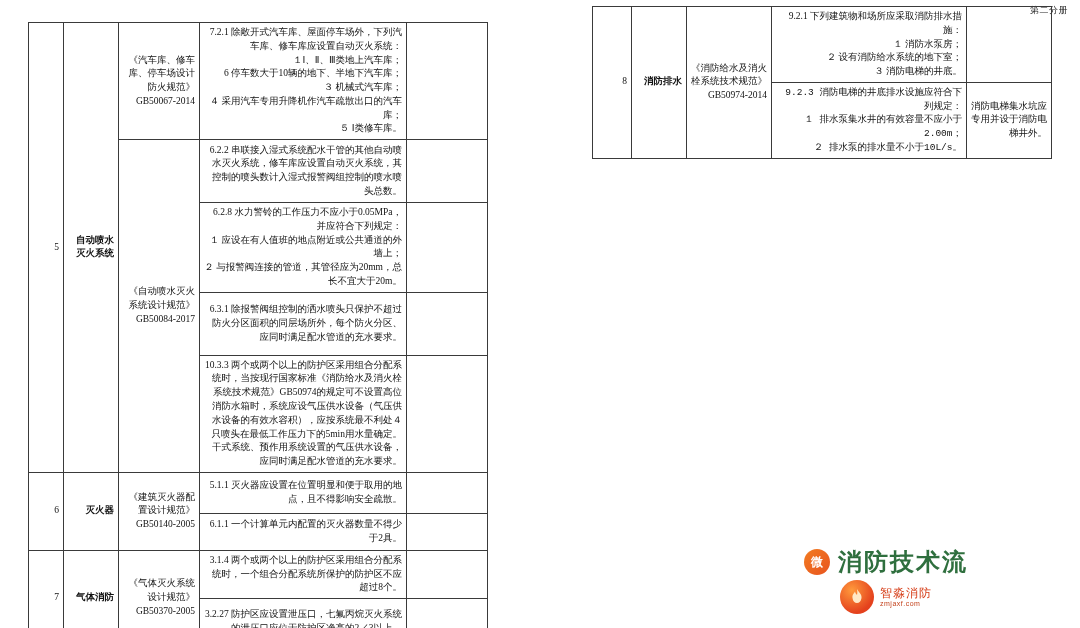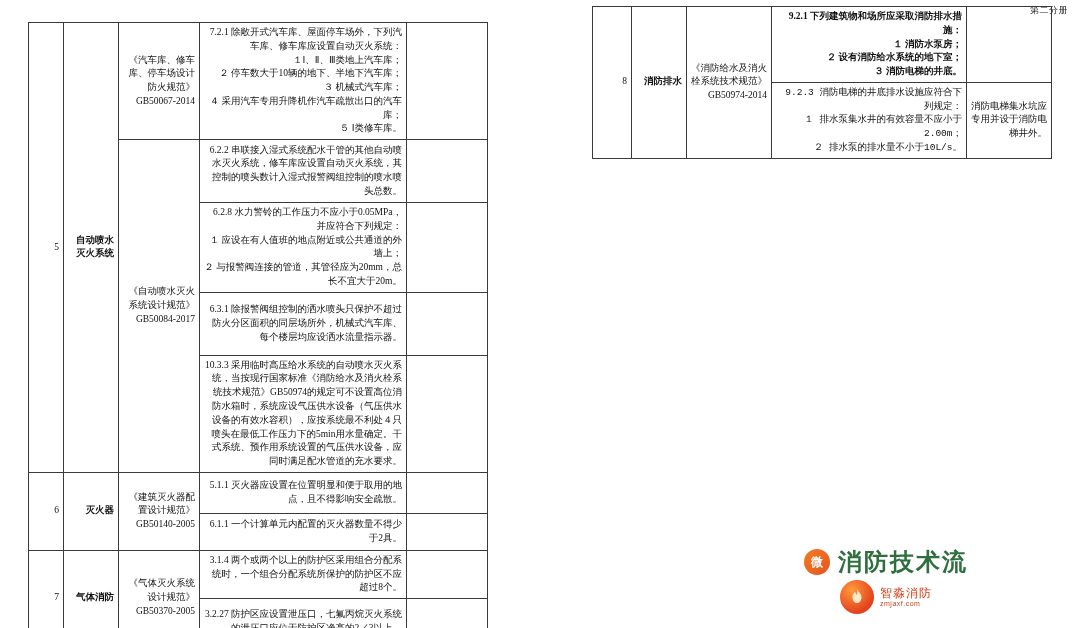--- a/index.html
+++ b/index.html
@@ -170,43 +170,43 @@
   <div class="col-left">
     <table class="doc">
       <tbody>
 
         <tr>
           <td class="num" rowspan="5">5</td>
           <td class="cat" rowspan="5">自动喷水灭火系统</td>
           <td class="std" style="white-space:pre-line">《汽车库、修车库、停车场设计防火规范》GB50067-2014</td>
           <td class="body" style="white-space:pre-line; height:96px;">7.2.1 除敞开式汽车库、屋面停车场外，下列汽车库、修车库应设置自动灭火系统：
 １Ⅰ、Ⅱ、Ⅲ类地上汽车库；
-２ 停车数大于10辆的地下、半地下汽车库；
+6 停车数大于10辆的地下、半地下汽车库；
 ３ 机械式汽车库；
 ４ 采用汽车专用升降机作汽车疏散出口的汽车库；
 ５ Ⅰ类修车库。</td>
           <td class="note"></td>
         </tr>
         <tr>
           <td class="std" rowspan="4" style="white-space:pre-line">《自动喷水灭火系统设计规范》GB50084-2017</td>
           <td class="body" style="white-space:pre-line; height:56px;">6.2.2 串联接入湿式系统配水干管的其他自动喷水灭火系统，修车库应设置自动灭火系统，其控制的喷头数计入湿式报警阀组控制的喷水喷头总数。</td>
           <td class="note"></td>
         </tr>
         <tr>
           <td class="body" style="white-space:pre-line; height:66px;">6.2.8 水力警铃的工作压力不应小于0.05MPa，并应符合下列规定：
 １ 应设在有人值班的地点附近或公共通道的外墙上；
 ２ 与报警阀连接的管道，其管径应为20mm，总长不宜大于20m。</td>
           <td class="note"></td>
         </tr>
         <tr>
-          <td class="body" style="white-space:pre-line; height:56px;">6.3.1 除报警阀组控制的洒水喷头只保护不超过防火分区面积的同层场所外，机械式汽车库、每个楼层均应设洒水流量指示器。</td>
-          <td class="note"></td>
-        </tr>
-        <tr>
-          <td class="body" style="white-space:pre-line; height:110px;">10.3.3 采用临时高压给水系统的自动喷水灭火系统，当按现行国家标准《消防给水及消火栓系统技术规范》GB50974的规定可不设置高位消防水箱时，系统应设气压供水设备（气压供水设备的有效水容积），应按系统最不利处４只喷头在最低工作压力下的5min用水量确定。干式系统、预作用系统设置的气压供水设备，应同时满足配水管道的充水要求。</td>
+          <td class="body" style="white-space:pre-line; height:56px;">6.3.1 除报警阀组控制的洒水喷头只保护不超过防火分区面积的同层场所外，每个防火分区、应同时满足配水管道的充水要求。</td>
+          <td class="note"></td>
+        </tr>
+        <tr>
+          <td class="body" style="white-space:pre-line; height:110px;">10.3.3 两个或两个以上的防护区采用组合分配系统时，当按现行国家标准《消防给水及消火栓系统技术规范》GB50974的规定可不设置高位消防水箱时，系统应设气压供水设备（气压供水设备的有效水容积），应按系统最不利处４只喷头在最低工作压力下的5min用水量确定。干式系统、预作用系统设置的气压供水设备，应同时满足配水管道的充水要求。</td>
           <td class="note"></td>
         </tr>
 
         <tr>
           <td class="num" rowspan="2">6</td>
           <td class="cat" rowspan="2">灭火器</td>
           <td class="std" rowspan="2" style="white-space:pre-line">《建筑灭火器配置设计规范》GB50140-2005</td>
           <td class="body" style="white-space:pre-line; height:34px;">5.1.1 灭火器应设置在位置明显和便于取用的地点，且不得影响安全疏散。</td>
           <td class="note"></td>
         </tr>
@@ -232,21 +232,21 @@
 
   </div>
 
   <div class="col-right">
     <table class="doc">
       <tbody>
         <tr>
           <td class="num" rowspan="2">8</td>
           <td class="cat" rowspan="2">消防排水</td>
           <td class="std" rowspan="2" style="white-space:pre-line">《消防给水及消火栓系统技术规范》GB50974-2014</td>
-          <td class="body" style="white-space:pre-line; height:58px;font-weight:bold;">9.2.1 下列建筑物和场所应采取消防排水措施：
+          <td class="body" style="white-space:pre-line; height:58px;">9.2.1 下列建筑物和场所应采取消防排水措施：
 １ 消防水泵房；
 ２ 设有消防给水系统的地下室；
 ３ 消防电梯的井底。</td>
           <td class="note"></td>
         </tr>
         <tr>
           <td class="body" style="white-space:pre-line; height:50px;font-family:Liberation Mono, monospace;">9.2.3 消防电梯的井底排水设施应符合下列规定：
 １ 排水泵集水井的有效容量不应小于2.00m；
 ２ 排水泵的排水量不小于10L/s。</td>
           <td class="note" style="white-space:pre-line">消防电梯集水坑应专用并设于消防电梯井外。</td>

